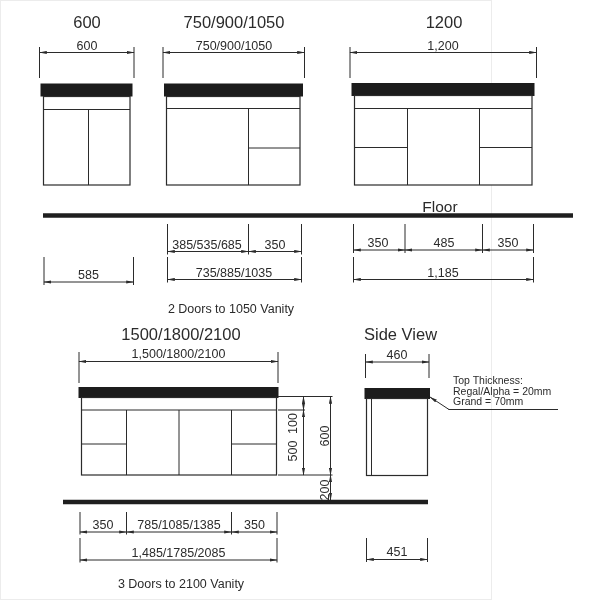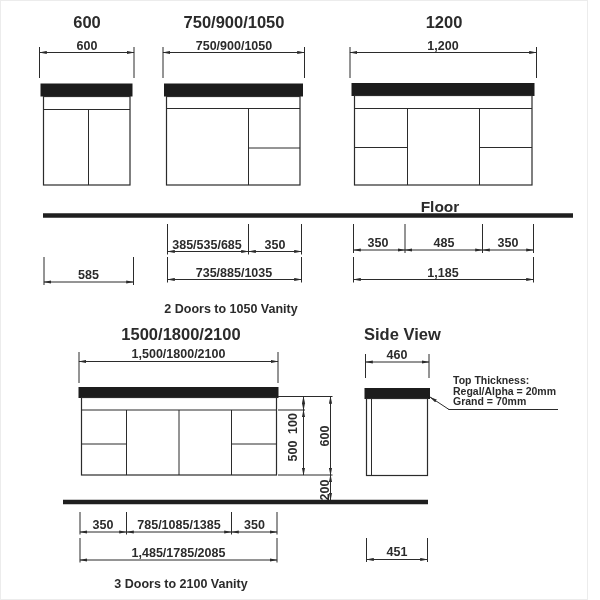--- a/index.html
+++ b/index.html
@@ -1,20 +1,19 @@
 <!DOCTYPE html>
 <html><head>
 <meta charset="utf-8">
 <style>
   html,body{margin:0;padding:0;background:#ffffff;}
   #stage{
-    position:relative;width:588px;height:600px;background:#ffffff;
+    position:relative;width:492px;height:600px;background:#ffffff;
     box-sizing:border-box;border:1px solid #ececec;
     font-family:"Liberation Sans", sans-serif;
-    font-weight:bold;
   }
   svg{display:block;}
   .ln{stroke:#2b2b2b;stroke-width:1;fill:none;}
   .box{stroke:#2b2b2b;stroke-width:1.2;fill:#ffffff;}
   .bt{stroke:#1c1c1c;stroke-width:1;fill:#1c1c1c;}
   .flr{stroke:#1f1f1f;stroke-width:4.5;fill:none;}
   .dim{marker-start:url(#arw);marker-end:url(#arw);}
   .lead{marker-end:url(#arw);}
   text{fill:#2b2b2b;}
   .t-title{font-size:16.5px;}

